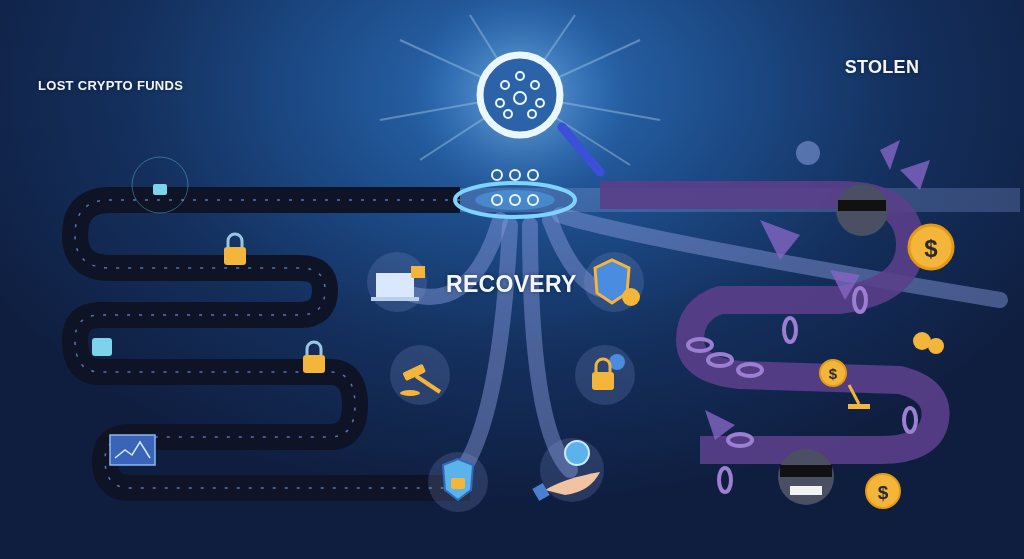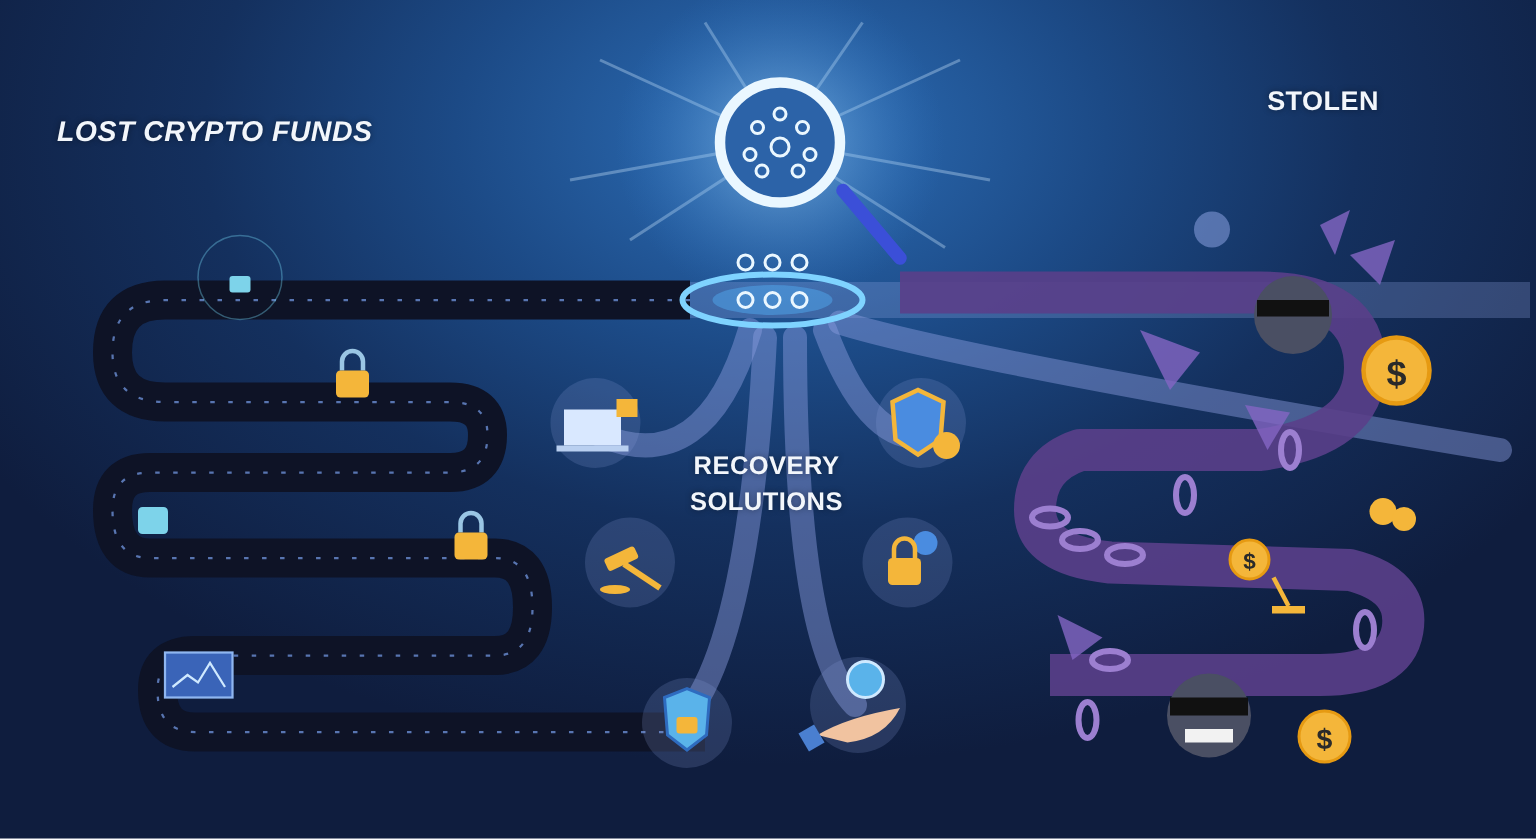--- a/index.html
+++ b/index.html
@@ -174,20 +174,19 @@
       <circle cx="806" cy="477" r="28" fill="#4a4f63"></circle>
       <rect x="780" y="465" width="52" height="12" fill="#111"></rect>
       <rect x="790" y="486" width="32" height="9" fill="#f2f2f2"></rect>
     </g>
   <g>
       <circle cx="883" cy="491" r="17" fill="#f4b63a" stroke="#e69a12" stroke-width="2"></circle>
       <text x="883" y="499" font-family="Liberation Sans, sans-serif" font-weight="bold" font-size="19" fill="#2a2a2a" text-anchor="middle">$</text>
     </g>
 </svg>
 
-<div class="label" style="left:38px;top:78px;font-size:19px;font-style:italic;">LOST CRYPTO FUNDS</div>
+<div class="label" style="left:38px;top:78px;font-size:13px;">LOST CRYPTO FUNDS</div>
 <div class="label" style="left:784px;top:56px;width:196px;font-size:18px;line-height:23px;">
   <div>STOLEN</div>
 </div>
-<div class="label" style="left:446px;top:299px;width:130px;font-size:17px;line-height:24px;">
+<div class="label" style="left:446px;top:272px;width:130px;font-size:23px;line-height:24px;">
   <div>RECOVERY</div>
-  <div>SOLUTIONS</div>
 </div>
 
 </body></html>

